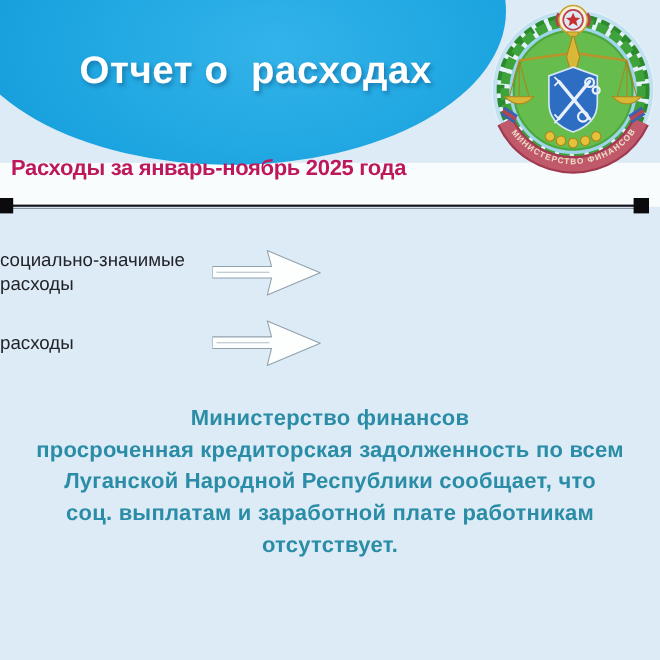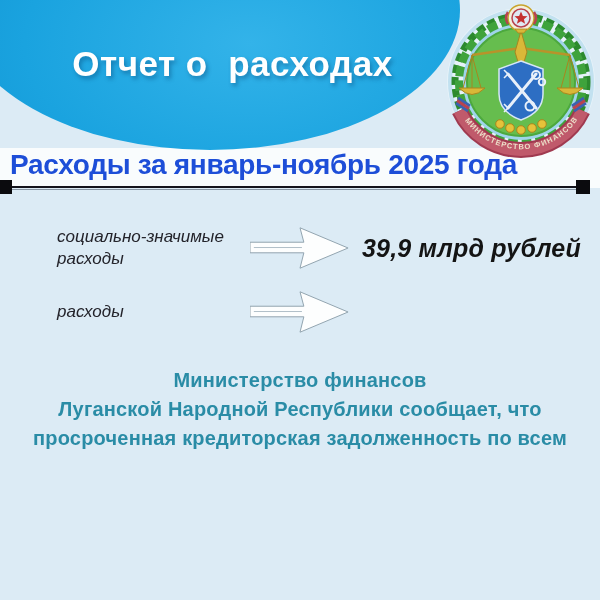--- a/index.html
+++ b/index.html
@@ -24,38 +24,38 @@
     text-shadow:2px 3px 4px rgba(8,70,120,.45);
     z-index:3;
   }
 
   
   .header-band{
     position:absolute;left:0;top:148px;width:600px;height:40px;
     background:rgba(255,255,255,.82);z-index:1;
   }
   .section-header{
-    position:absolute;left:10px;top:149px;width:580px;
-    color:#1d4ed8;font-size:28px;font-weight:bold;letter-spacing:-.3px;
+    position:absolute;left:10px;top:142px;width:580px;
+    color:#be185d;font-size:20px;font-weight:bold;letter-spacing:-.3px;
     white-space:nowrap;z-index:4;
   }
   .rule{
     position:absolute;left:6px;top:186px;width:578px;height:4px;z-index:4;
     border-top:2px solid #14141c;
   }
   .rule-shadow{width:100%;height:1px;margin-top:1px;background:#8795a3;}
   .rule-handle{
     position:absolute;width:14px;height:14px;background:#0b0b0e;top:180px;z-index:5;
   }
   .rule-handle.left{left:-2px;}
   .rule-handle.right{left:576px;}
 
   
   .rows{position:absolute;left:0;top:216px;width:600px;z-index:2;}
-  .expense-row{display:flex;align-items:center;height:64px;padding-left:57px;box-sizing:border-box;font-style:italic;}
+  .expense-row{display:flex;align-items:center;height:64px;box-sizing:border-box;}
   .expense-label{
     width:193px;color:#23232a;font-size:17px;font-weight:500;line-height:22px;
   }
   .expense-arrow{width:100px;height:44px;flex:0 0 auto;margin-right:12px;}
   .expense-value{
     color:#141414;font-size:25px;font-weight:bold;letter-spacing:.2px;white-space:nowrap;
   }
 
   
   .announcement{
@@ -144,34 +144,35 @@
 
     <div class="expense-row">
       <div class="expense-label">
         <div>социально-значимые</div>
         <div>расходы</div>
       </div>
       <svg class="expense-arrow" viewBox="0 0 104 44">
         <polygon points="0,16 56,16 52,1 102,22 52,43 56,27 0,27" fill="#fdfefe" stroke="#8fa1ad" stroke-width="1" stroke-linejoin="round"></polygon>
         <line x1="4" y1="21.5" x2="54" y2="21.5" stroke="#aebcc6" stroke-width="1"></line>
       </svg>
-      <div class="expense-value">39,9 млрд рублей</div>
     </div>
 
     <div class="expense-row">
       <div class="expense-label">
         <div>расходы</div>
       </div>
       <svg class="expense-arrow" viewBox="0 0 104 44">
         <polygon points="0,16 56,16 52,1 102,22 52,43 56,27 0,27" fill="#fdfefe" stroke="#8fa1ad" stroke-width="1" stroke-linejoin="round"></polygon>
         <line x1="4" y1="21.5" x2="54" y2="21.5" stroke="#aebcc6" stroke-width="1"></line>
       </svg>
     </div>
 
   </div>
 
   <div class="announcement">
     <div>Министерство финансов</div>
+    <div>просроченная кредиторская задолженность по всем</div>
     <div>Луганской Народной Республики сообщает, что</div>
-    <div>просроченная кредиторская задолженность по всем</div>
+    <div>соц. выплатам и заработной плате работникам</div>
+    <div>отсутствует.</div>
   </div>
 
 </div>
 
 </body></html>

